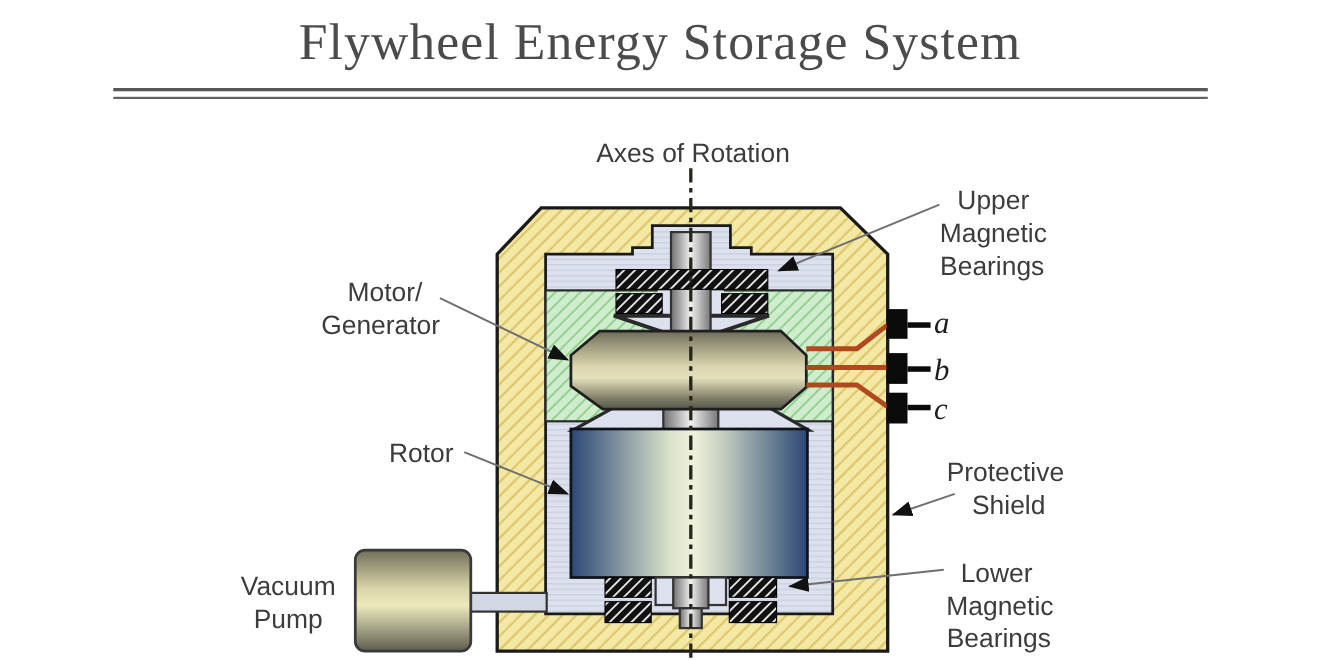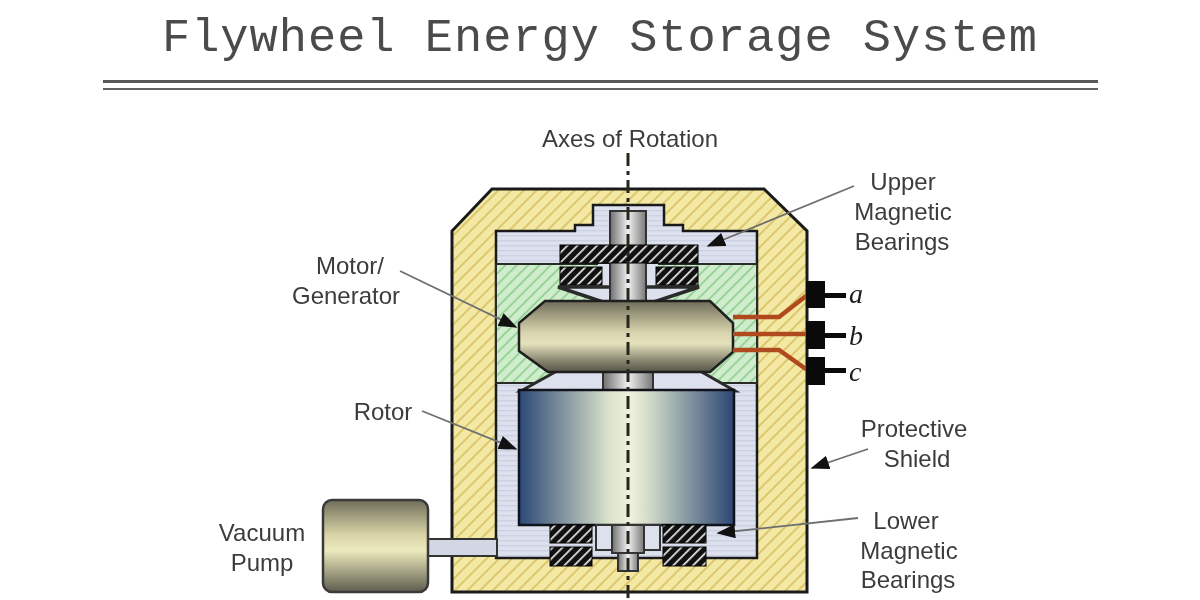--- a/index.html
+++ b/index.html
@@ -1,20 +1,20 @@
 <!DOCTYPE html>
 <html><head>
 <meta charset="utf-8">
 <style>
   html,body{margin:0;padding:0;}
   body{width:1200px;height:600px;background:#ffffff;overflow:hidden;position:relative;
        font-family:"Liberation Sans", sans-serif;}
   .page{position:absolute;inset:0;}
   .title{position:absolute;top:12px;left:0;width:1200px;text-align:center;
-         font-family:Liberation Mono, monospace;font-size:47px;font-weight:500;
+         font-family:Liberation Serif, serif;font-size:47px;font-weight:500;
          color:#4b4b4b;letter-spacing:1px;}
   .rule{position:absolute;left:103px;width:995px;}
   .rule-top{top:80px;height:3px;background:#585858;}
   .rule-bottom{top:88px;height:2px;background:#616161;}
   svg{position:absolute;top:0;left:0;}
   .lbl{font-family:"Liberation Sans", sans-serif;font-size:24px;fill:#3c3c3c;}
   .term{font-family:"Liberation Serif", serif;font-style:italic;font-size:28px;fill:#1c1c1c;}
   .leader{stroke:#6f6f6f;stroke-width:1.8;fill:none;}
 </style>
 </head>

